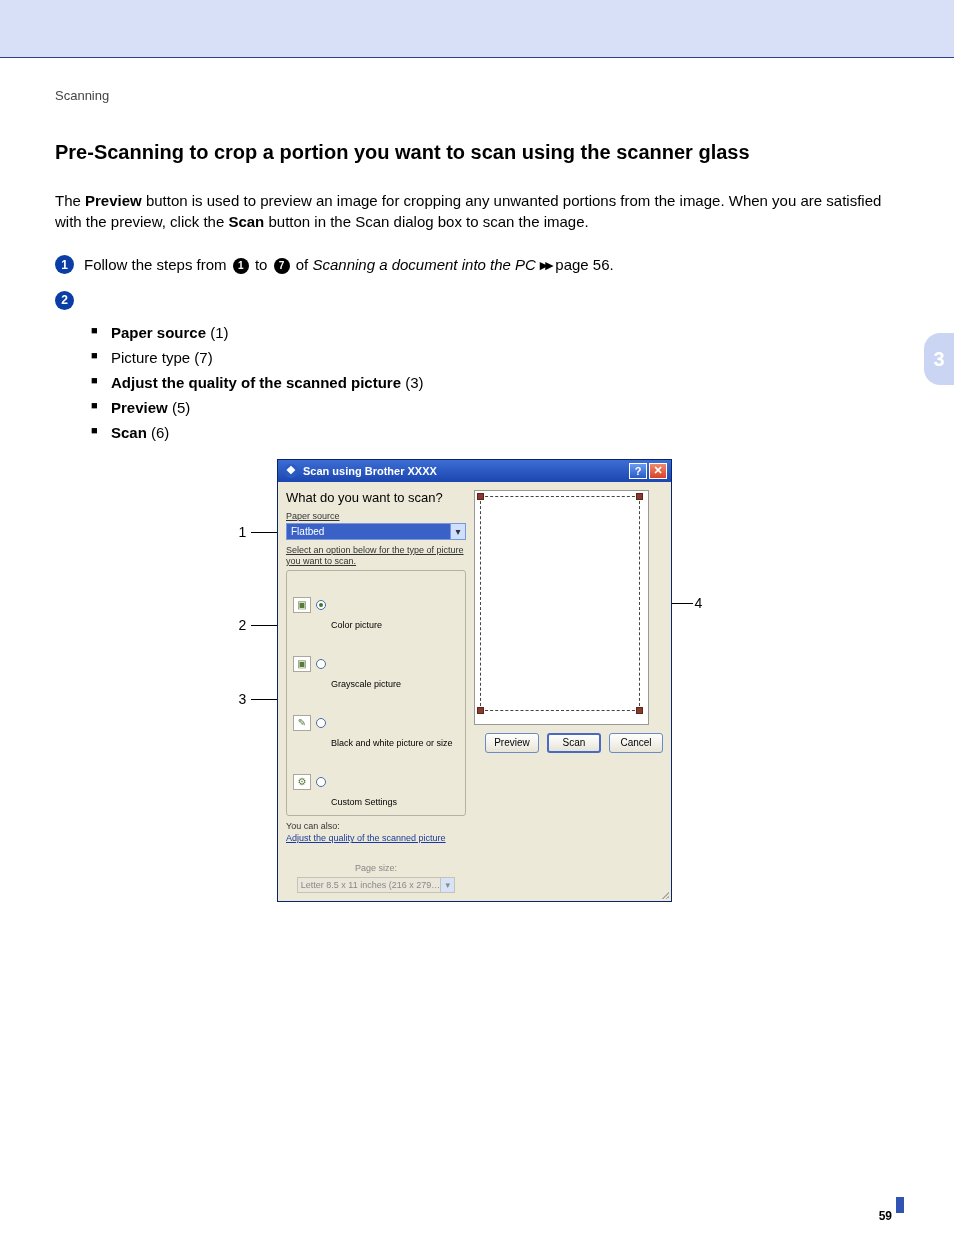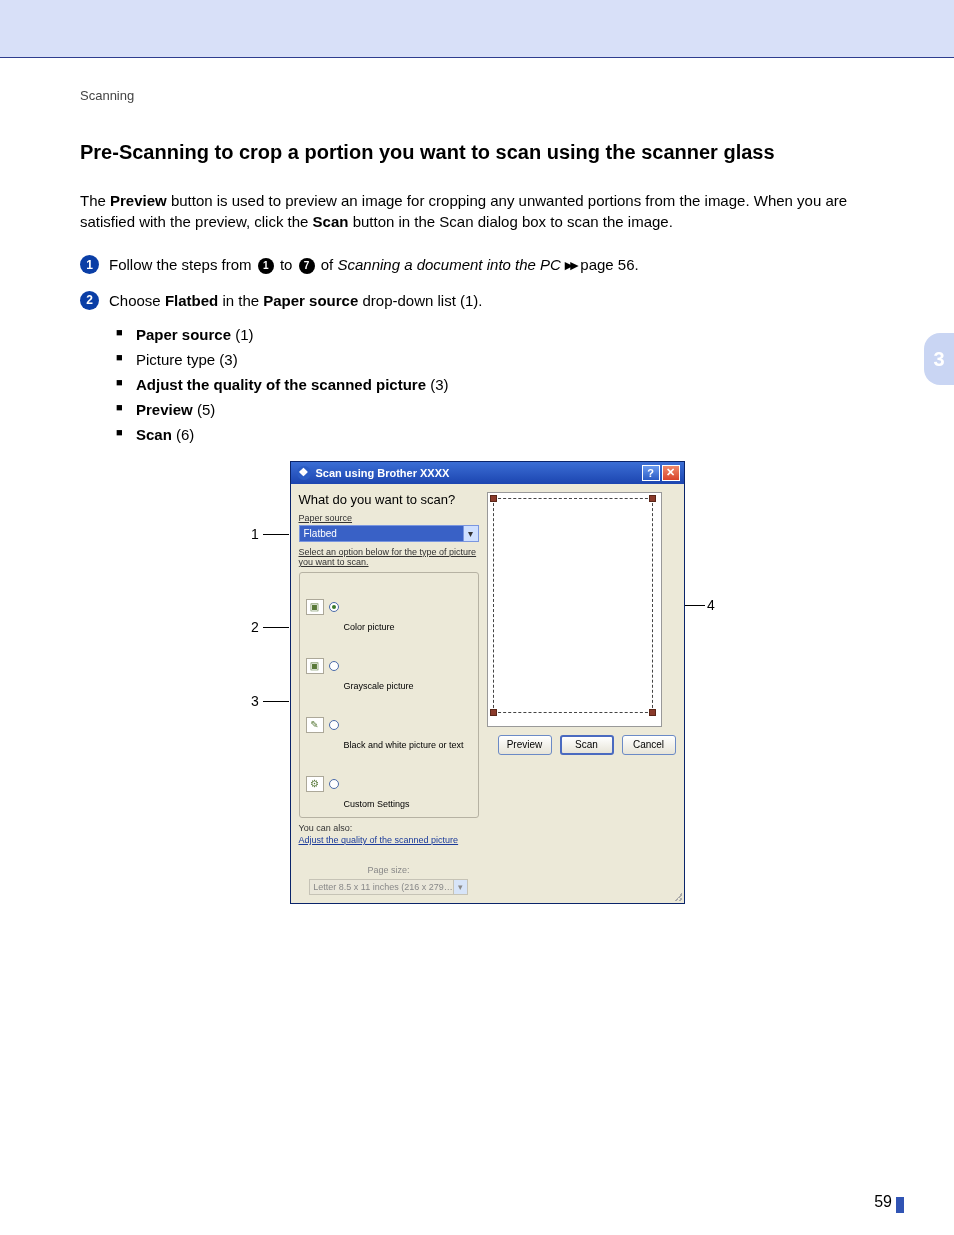--- a/index.html
+++ b/index.html
@@ -10,21 +10,21 @@
     color: #000;
     background: #fff;
     width: 954px;
   }
   .top-band {
     height: 58px;
     background: #d8e0f8;
     border-bottom: 1px solid #2e3d8e;
   }
   .page {
-    padding: 30px 60px 40px 80px;
+    padding: 30px 60px 40px 55px;
     position: relative;
   }
   .breadcrumb {
     font-size: 13px;
     color: #444;
     margin-bottom: 38px;
   }
   h2.section-heading {
     font-size: 20px;
     font-weight: bold;
@@ -312,23 +312,23 @@
     font-size: 14px;
     color: #000;
   }
   .callout-line {
     position: absolute;
     background: #000;
   }
   .page-number {
     position: absolute;
     right: 62px;
-    bottom: 24px;
-    font-size: 16px;
-    font-weight: normal;
+    bottom: 12px;
+    font-size: 12px;
+    font-weight: bold;
   }
   .pn-bar {
     position: absolute;
     right: 50px;
     bottom: 22px;
     width: 8px;
     height: 16px;
     background: #3154b4;
   }
   .resize-grip {
@@ -355,28 +355,25 @@
 
   <div class="step-row">
     <span class="num-badge">1</span>
     <div class="step-text">
       <span>Follow the steps from </span><span class="num-badge dark">1</span><span> to </span><span class="num-badge dark">7</span><span> of </span><i>Scanning a document into the PC</i> <span class="arrows">▸▸</span><span> page 56.</span>
     </div>
   </div>
 
   <div class="step-row">
     <span class="num-badge">2</span>
-    <div class="step-text">
-      <span>Choose </span><b>Flatbed</b><span> in the </span><b>Paper source</b><span> drop-down list (1).</span>
-    </div>
   </div>
 
   <ul class="square-list">
     <li><b>Paper source</b><span> (1)</span></li>
-    <li><b></b><span>Picture type (3)</span></li>
+    <li><b></b><span>Picture type (7)</span></li>
     <li><b>Adjust the quality of the scanned picture</b><span> (3)</span></li>
     <li><b>Preview</b><span> (5)</span></li>
     <li><b>Scan</b><span> (6)</span></li>
   </ul>
 
   <div class="figure-wrap">
 
     <span class="callout-num" style="top:65px; left:-6px;">1</span>
     <div class="callout-line" style="top:73px; left:6px; width:26px; height:1px;"></div>
 
@@ -418,21 +415,21 @@
               <span class="radio-label">Color picture</span>
             </div>
             <div class="radio-row">
               <span class="radio-icon">▣</span>
               <span class="radio-circle"></span>
               <span class="radio-label">Grayscale picture</span>
             </div>
             <div class="radio-row">
               <span class="radio-icon">✎</span>
               <span class="radio-circle"></span>
-              <span class="radio-label">Black and white picture or text</span>
+              <span class="radio-label">Black and white picture or size</span>
             </div>
             <div class="radio-row">
               <span class="radio-icon">⚙</span>
               <span class="radio-circle"></span>
               <span class="radio-label">Custom Settings</span>
             </div>
           </div>
           <div class="linkish">You can also:</div>
           <div class="link-underline">Adjust the quality of the scanned picture</div>
           <div class="pagesize-row">

